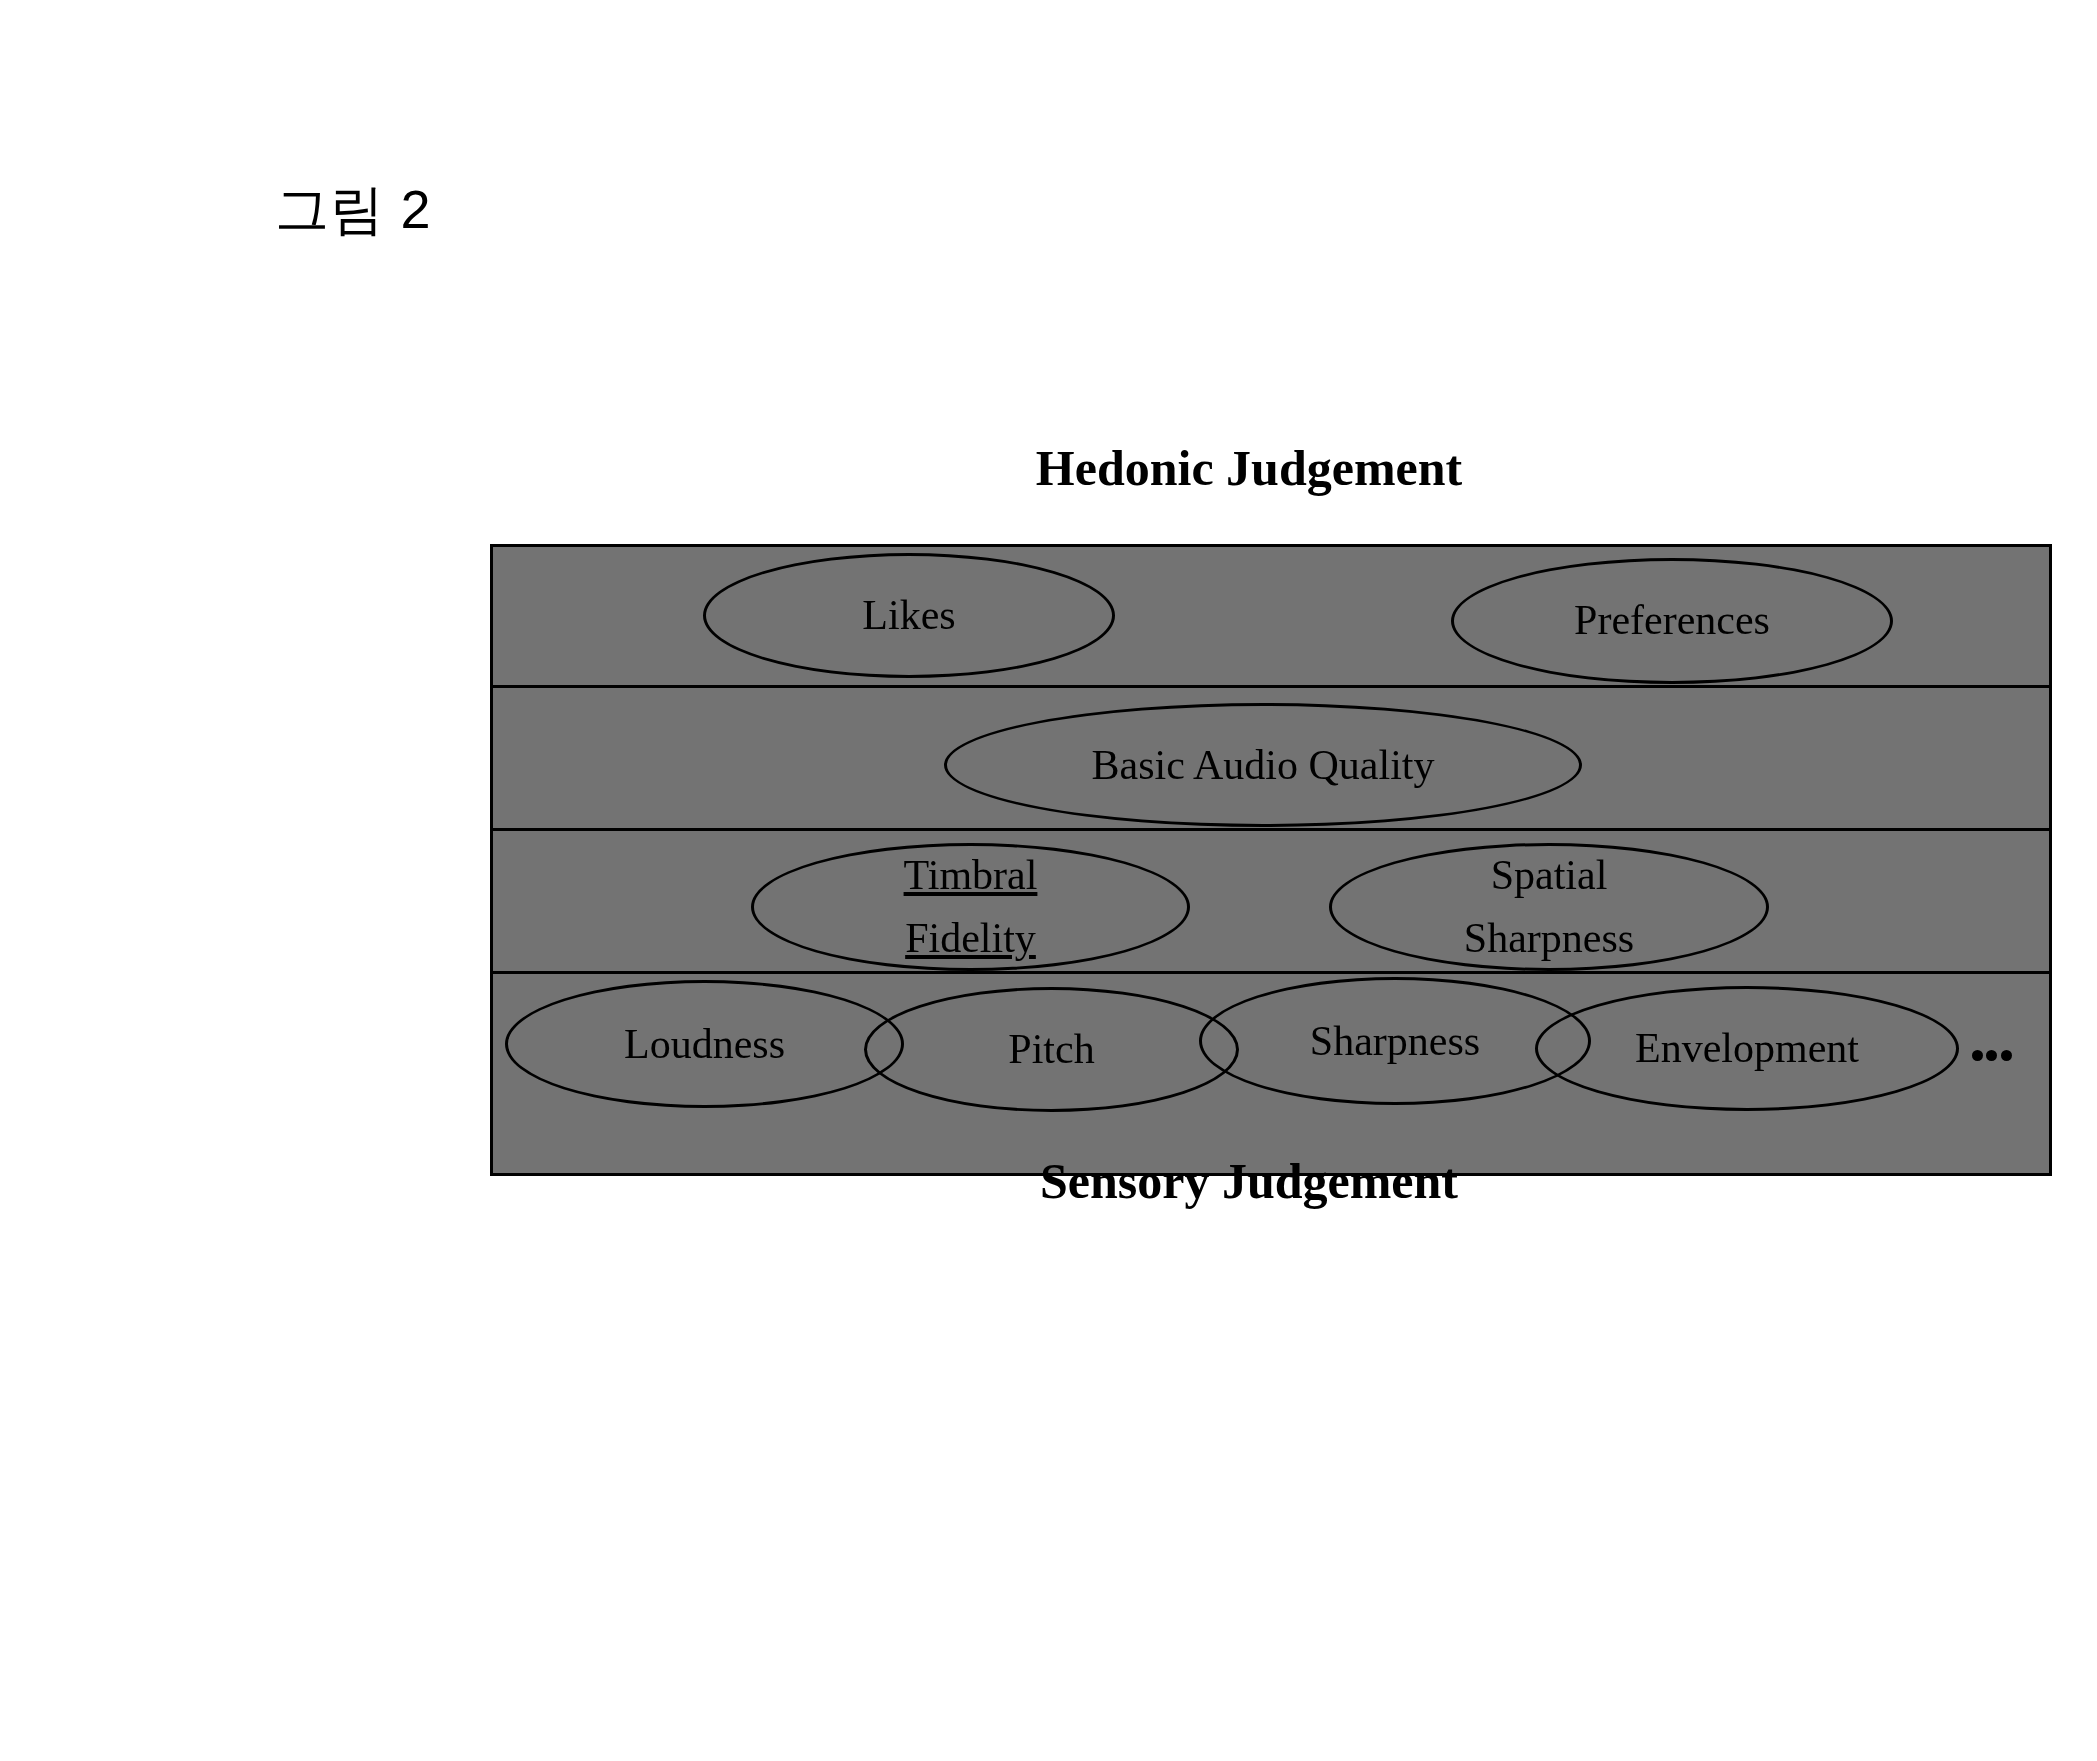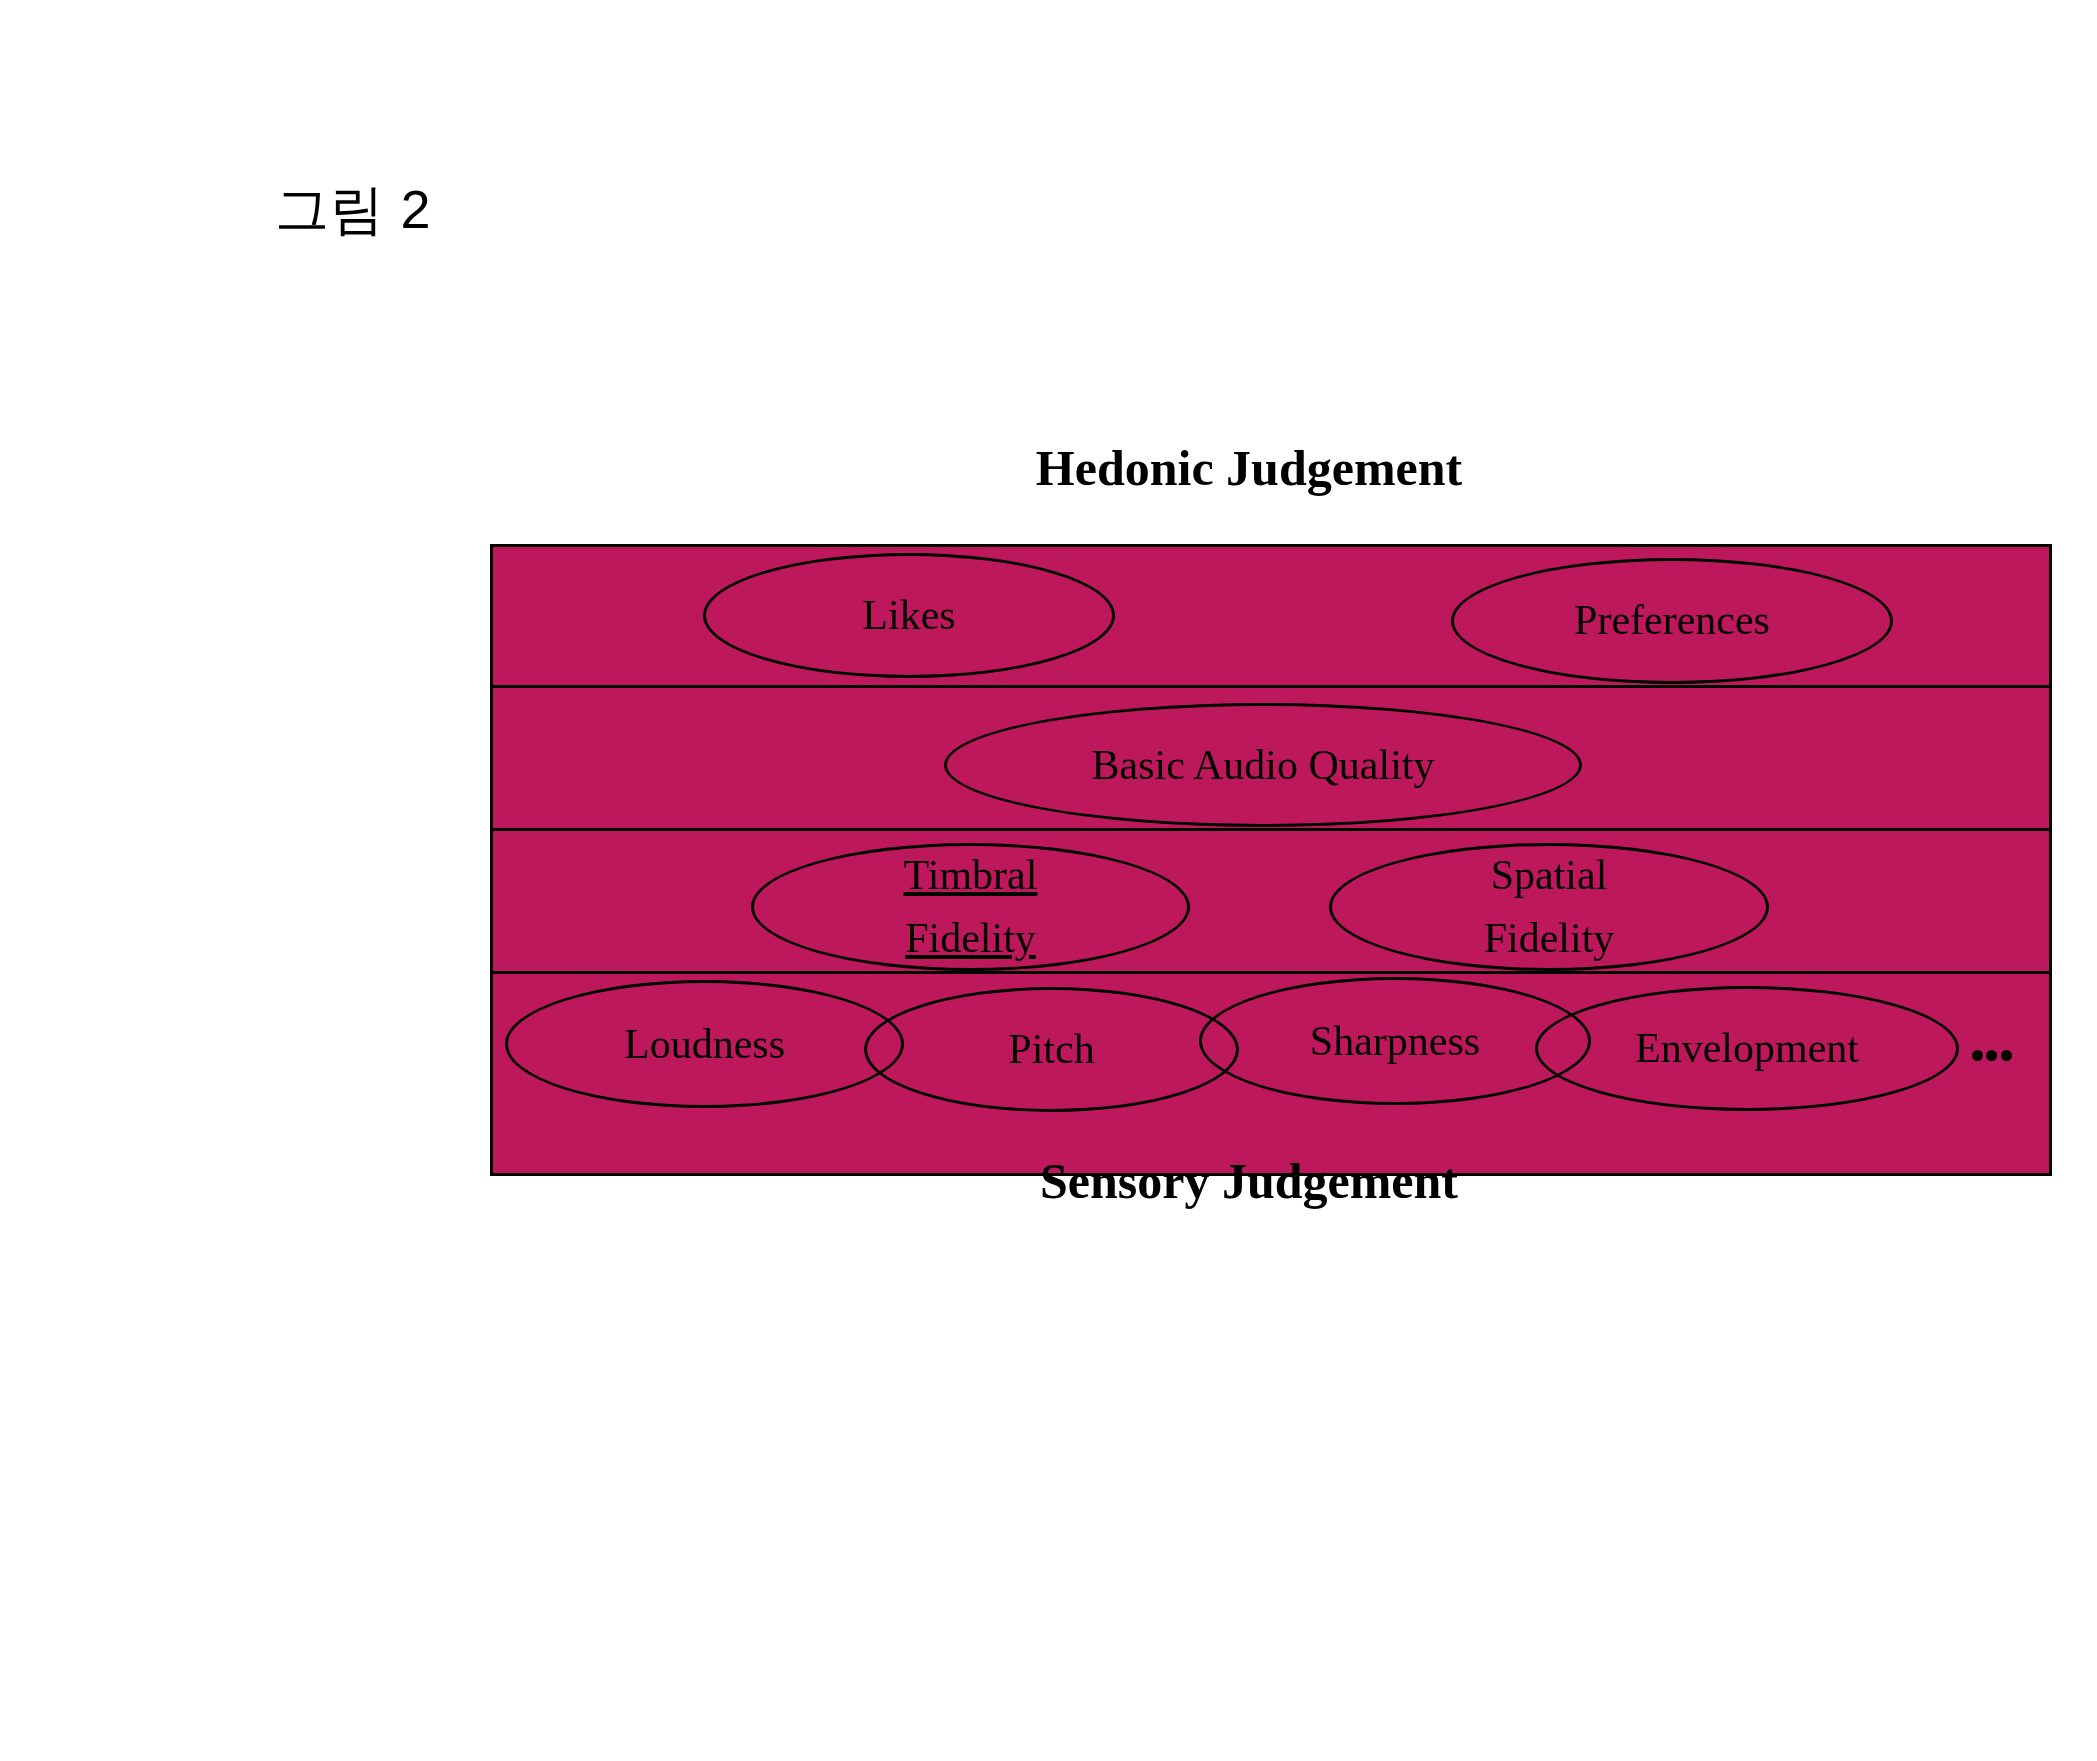--- a/index.html
+++ b/index.html
@@ -41,21 +41,21 @@
   .title-top { top: 443px; }
   .title-bottom { top: 1156px; }
   .box {
     position: absolute;
     left: 490px;
     top: 544px;
     width: 1562px;
     height: 632px;
     border: 3.4px solid #000000;
     box-sizing: border-box;
-    background: #be185d;
+    background: #737373;
   }
   .divider {
     position: absolute;
     left: 0;
     width: 100%;
     height: 3.4px;
     background: #000000;
   }
   .divider-1 { top: 138px; }
   .divider-2 { top: 281px; }
@@ -122,21 +122,21 @@
     </div>
 
     <div class="ellipse e-baq">
       <span class="label">Basic Audio Quality</span>
     </div>
 
     <div class="ellipse e-timbral two-line">
       <span class="label">Timbral Fidelity</span>
     </div>
     <div class="ellipse e-spatial two-line">
-      <span class="label">Spatial Fidelity</span>
+      <span class="label">Spatial Sharpness</span>
     </div>
 
     <div class="ellipse e-loudness">
       <span class="label">Loudness</span>
     </div>
     <div class="ellipse e-pitch">
       <span class="label">Pitch</span>
     </div>
     <div class="ellipse e-sharpness">
       <span class="label">Sharpness</span>

